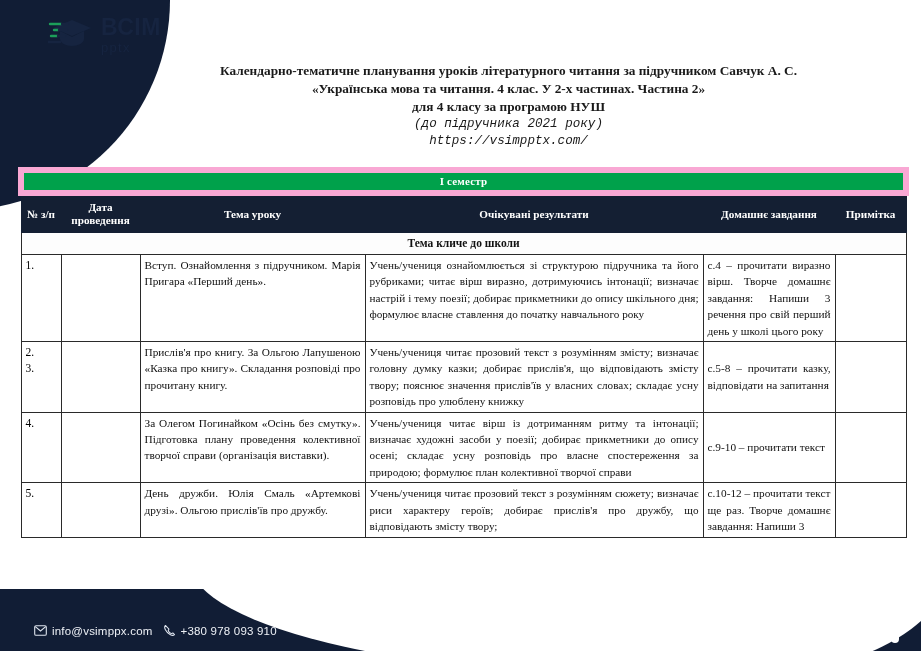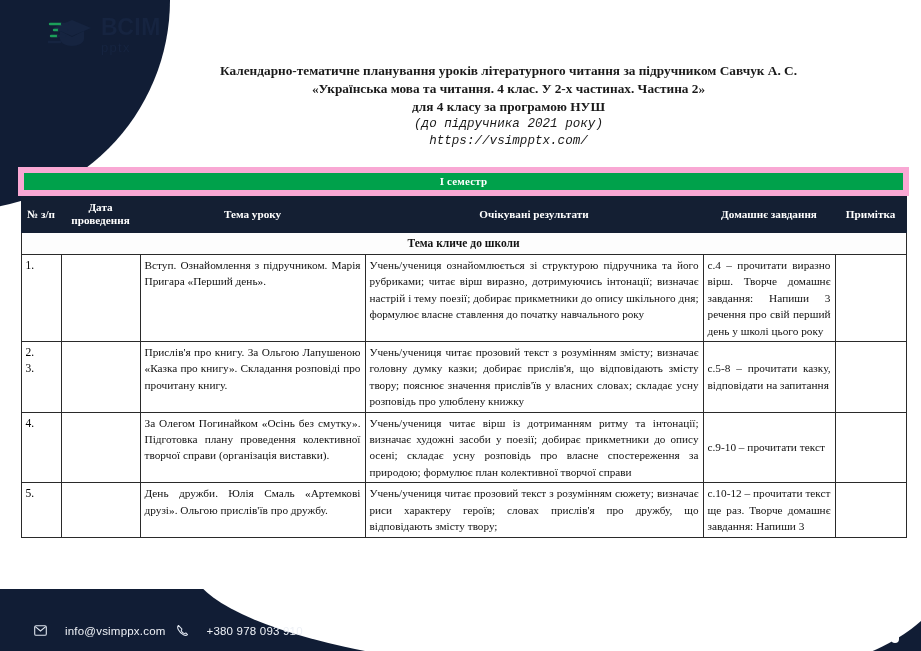--- a/index.html
+++ b/index.html
@@ -72,21 +72,21 @@
     gap: 10px;
     color: #eef1f6;
     font-family: "Liberation Sans", sans-serif;
     font-size: 11.5px;
     letter-spacing: .2px;
     white-space: nowrap;
   }
   .footer-contact .seg {
     display: flex;
     align-items: center;
-    gap: 18px;
+    gap: 5px;
   }
   .footer-contact svg { display: block; }
 
   
   .eq {
     position: absolute;
     right: 22px;
     bottom: 8px;
     z-index: 4;
     display: flex;
@@ -317,21 +317,21 @@
           <td class="topic">За Олегом Погинайком «Осінь без смутку». Підготовка плану проведення колективної творчої справи (організація виставки).</td>
           <td class="results">Учень/учениця читає вірш із дотриманням ритму та інтонації; визначає художні засоби у поезії; добирає прикметники до опису осені; складає усну розповідь про власне спостереження за природою; формулює план колективної творчої справи</td>
           <td class="hw mid">с.9-10 – прочитати текст</td>
           <td class="note"></td>
         </tr>
 
         <tr>
           <td class="num clip-cell">5.</td>
           <td class="date clip-cell"></td>
           <td class="topic clip-cell">День дружби. Юлія Смаль «Артемкові друзі». Ольгою прислів'їв про дружбу.</td>
-          <td class="results clip-cell">Учень/учениця читає прозовий текст з розумінням сюжету; визначає риси характеру героїв; словах прислів'я про дружбу, що відповідають змісту твору;</td>
+          <td class="results clip-cell">Учень/учениця читає прозовий текст з розумінням сюжету; визначає риси характеру героїв; добирає прислів'я про дружбу, що відповідають змісту твору;</td>
           <td class="hw clip-cell">с.10-12 – прочитати текст ще раз. Творче домашнє завдання: Напиши 3</td>
           <td class="note clip-cell"></td>
         </tr>
       </tbody>
     </table>
   </div>
 
   <div class="footer-band">
     <div class="footer-curve"></div>
   </div>

